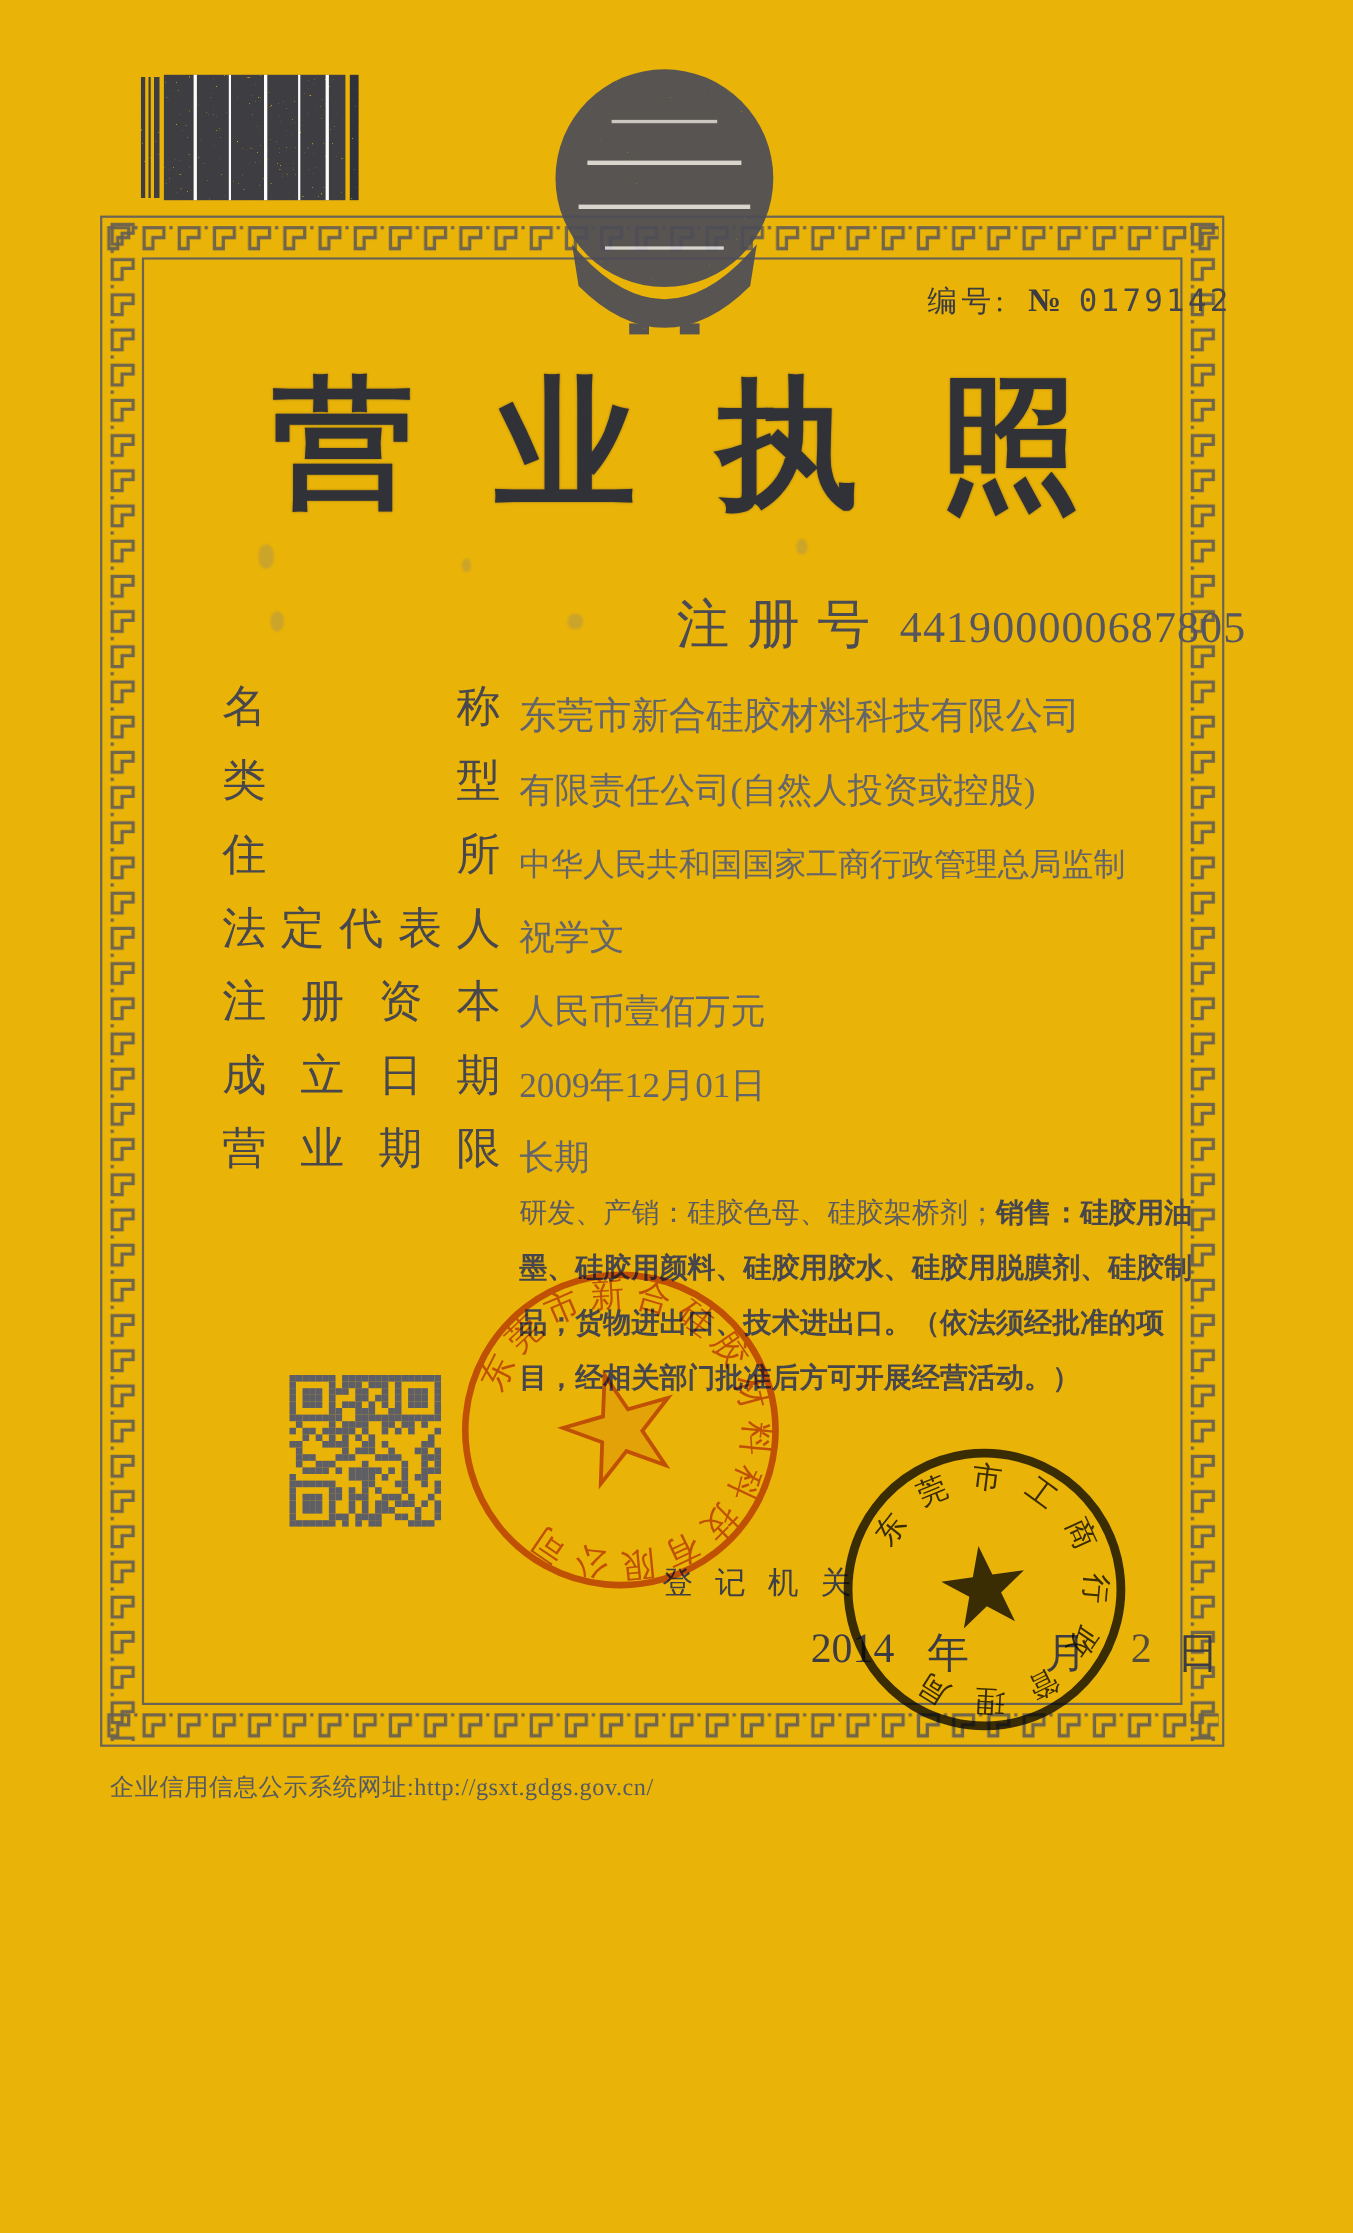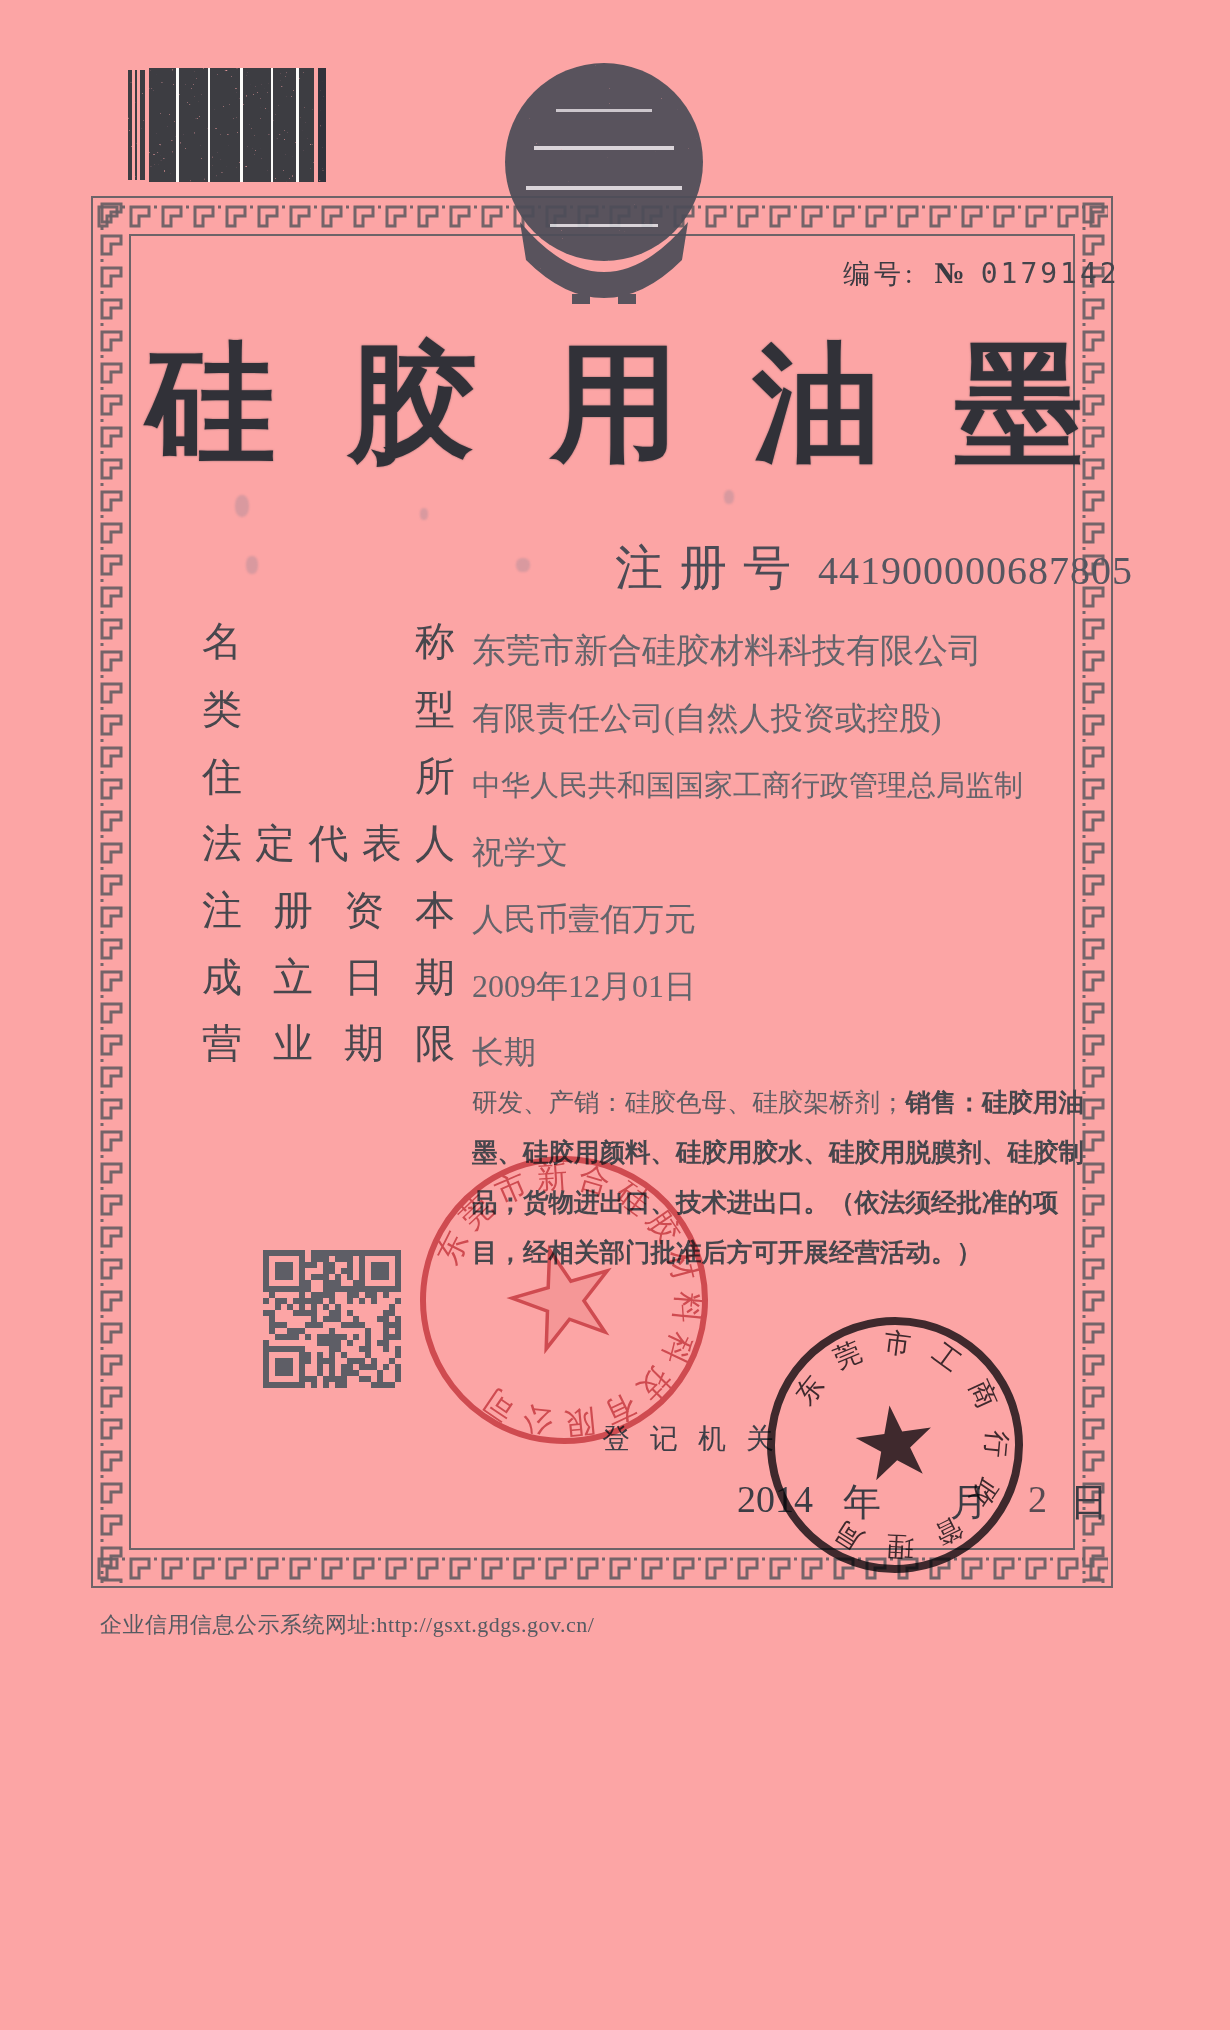--- a/index.html
+++ b/index.html
@@ -1,17 +1,17 @@
 <!DOCTYPE html>
 <html><head>
 <meta charset="utf-8">
 <style>
   html,body{margin:0;padding:0;}
   body{width:1230px;height:2030px;background:#ffffff;}
-  .page{position:relative;width:1230px;height:2030px;background:#fca5a5;overflow:hidden;
+  .page{position:relative;width:1230px;height:2030px;background:#eab308;overflow:hidden;
         font-family:"Liberation Serif",serif;color:#4a4a50;}
 
   
   .frame{position:absolute;left:91px;top:196px;width:1022px;height:1392px;
          border:2px solid #5a5a60;box-sizing:border-box;opacity:.88;}
   .frame-inner{position:absolute;inset:36px;border:2px solid #5a5a60;}
   .strip{position:absolute;opacity:.92;}
   .strip.top{left:3px;top:3px;}
   .strip.bottom{left:3px;bottom:3px;}
   .strip.left{left:3px;top:3px;}
@@ -147,21 +147,21 @@
       <rect x="70" y="55" width="96" height="3" fill="#c9c9cf"></rect>
     </g>
   </svg>
 
   <div class="serial">
     <span class="s-label">编号:</span>
     <span class="s-no">№</span>
     <span class="s-num">0179142</span>
   </div>
 
-  <div class="title">硅胶用油墨</div>
+  <div class="title">营业执照</div>
 
   <div class="regno-row">
     <span class="regno-label">注册号</span>
     <span class="regno-value">441900000687805</span>
   </div>
 
   <div class="field-label" style="top:620px">名称</div>
   <div class="field-value v34" style="top:628px">东莞市新合硅胶材料科技有限公司</div>
 
   <div class="field-label" style="top:688px">类型</div>

